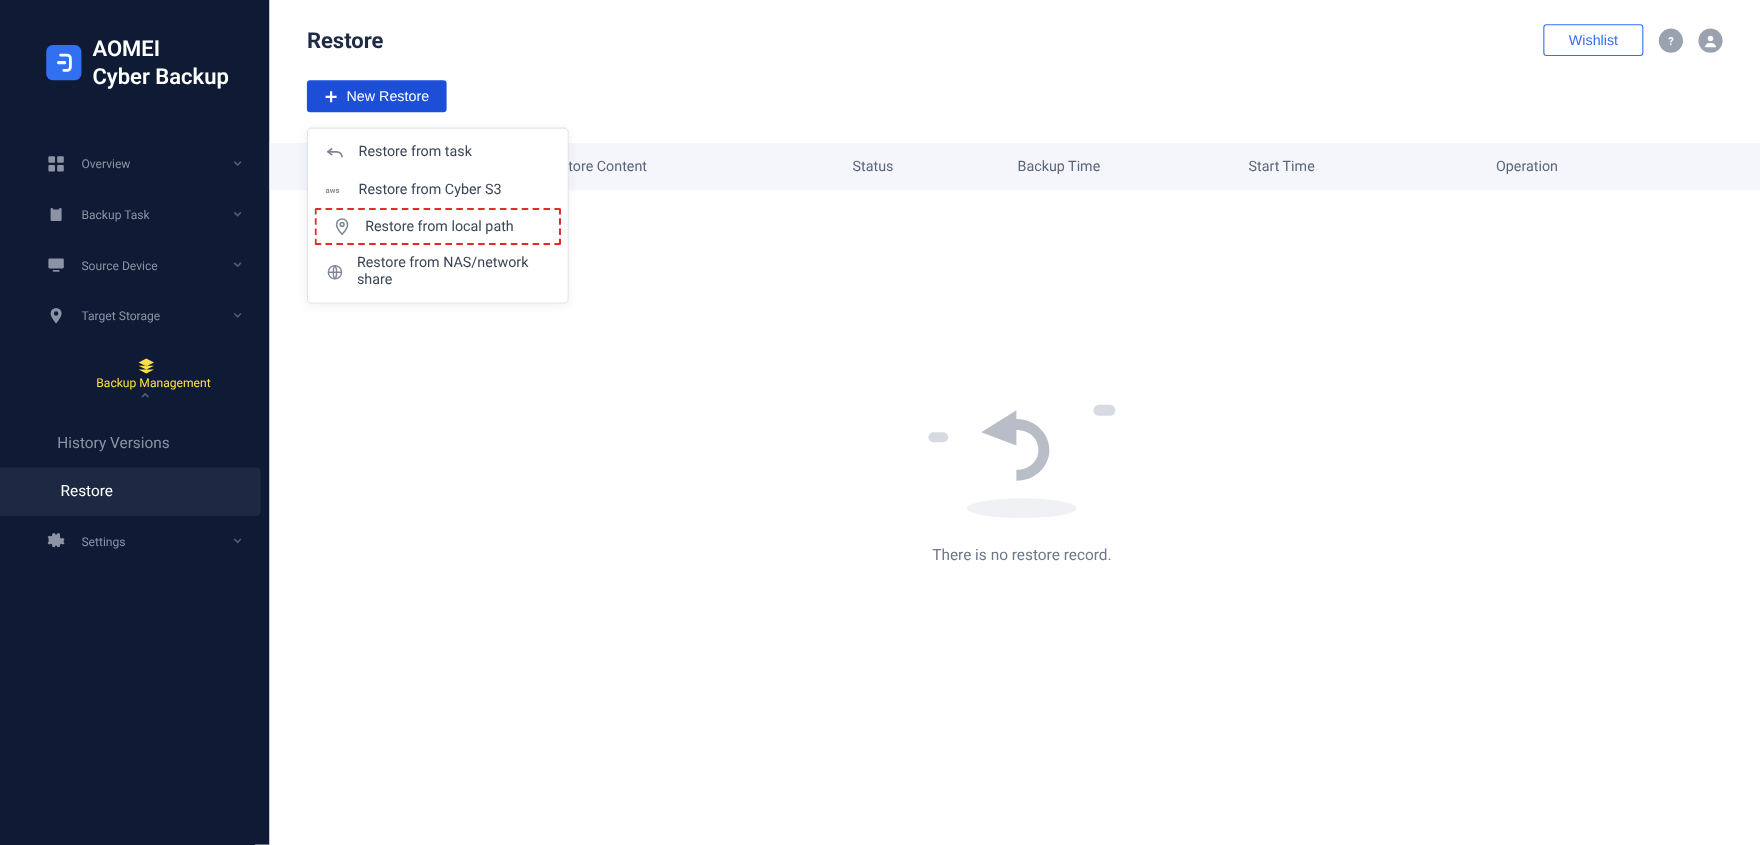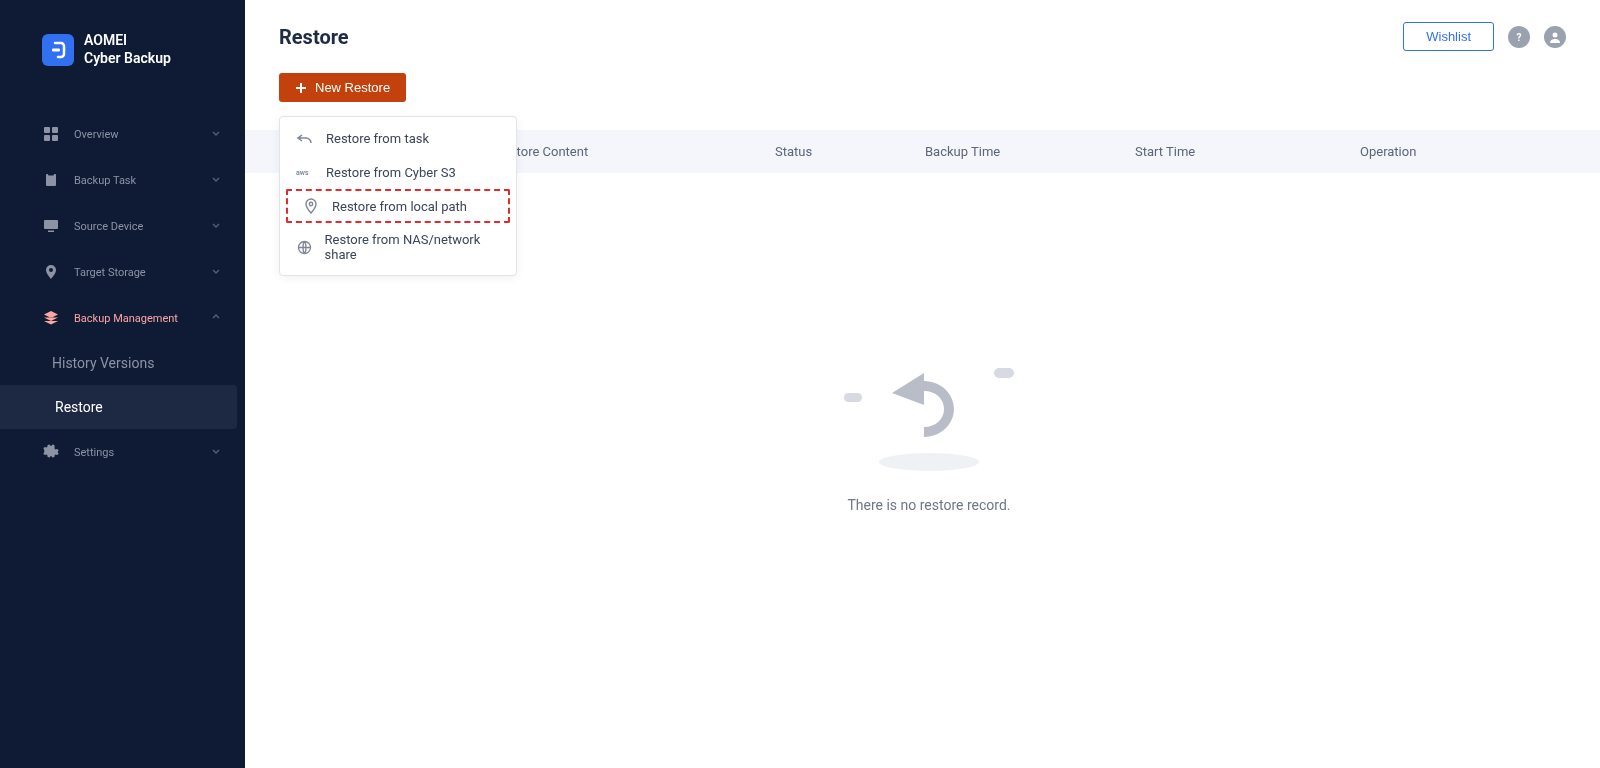--- a/index.html
+++ b/index.html
@@ -33,38 +33,39 @@
       border-radius: 6px;
       display: flex;
       align-items: center;
       justify-content: center;
       color: #fff;
       font-weight: 800;
       font-size: 18px;
     }
     .logo-text {
       color: #ffffff;
-      font-size: 14px;
+      font-size: 20px;
       line-height: 1.25;
       font-weight: 600;
     }
     .nav {
       margin-top: 24px;
     }
     .nav-item {
       display: flex;
       align-items: center;
       padding: 14px 22px 14px 42px;
       font-size: 11px;
       cursor: pointer;
       color: #8b93a5;
       position: relative;
     }
     .nav-item.expanded {
-      color: #fca5a5;
+      color: #fde047;
+      flex-direction: column;
     }
     .nav-item .nav-label { flex: 1; margin-left: 14px; }
     .nav-icon {
       width: 18px;
       height: 18px;
       display: inline-flex;
       align-items: center;
       justify-content: center;
       color: inherit;
     }
@@ -133,21 +134,21 @@
       justify-content: center;
       cursor: pointer;
     }
     .toolbar {
       padding: 0 34px 8px 34px;
     }
     .new-restore-btn {
       display: inline-flex;
       align-items: center;
       gap: 8px;
-      background: #c2410c;
+      background: #1d4ed8;
       color: #fff;
       border: none;
       padding: 7px 16px;
       border-radius: 3px;
       font-size: 13px;
       cursor: pointer;
     }
     .dropdown {
       position: absolute;
       top: 116px;

